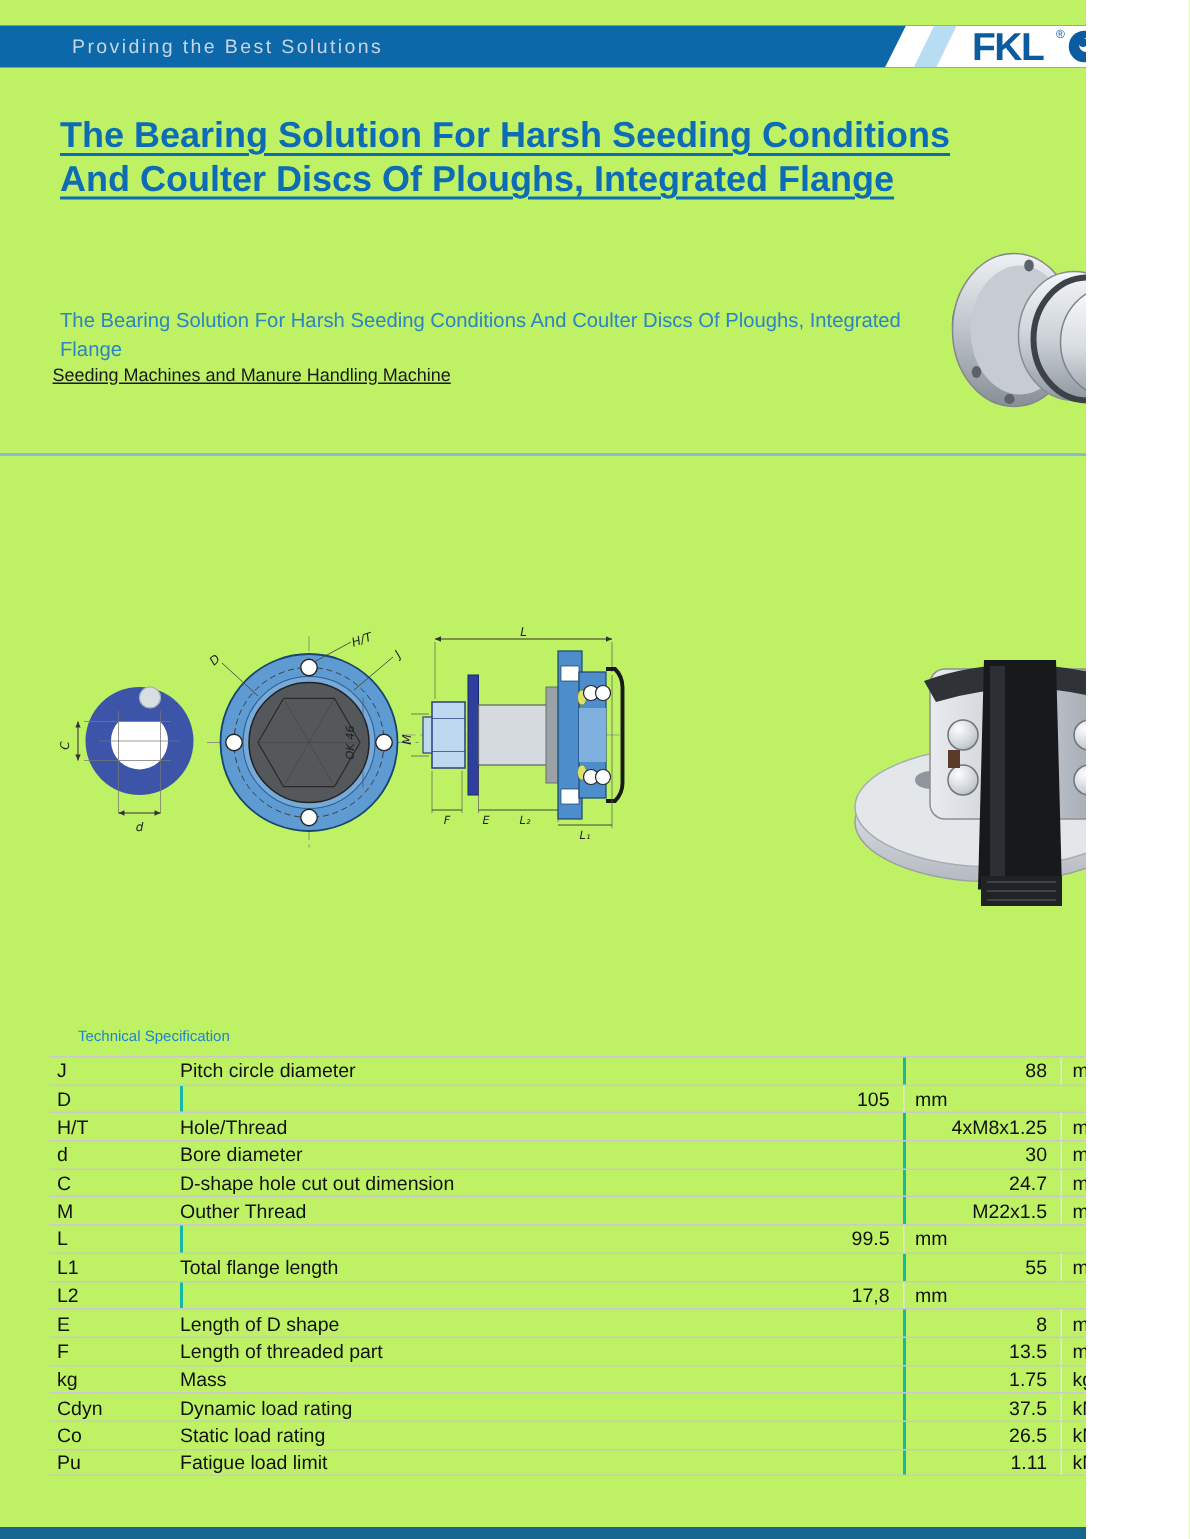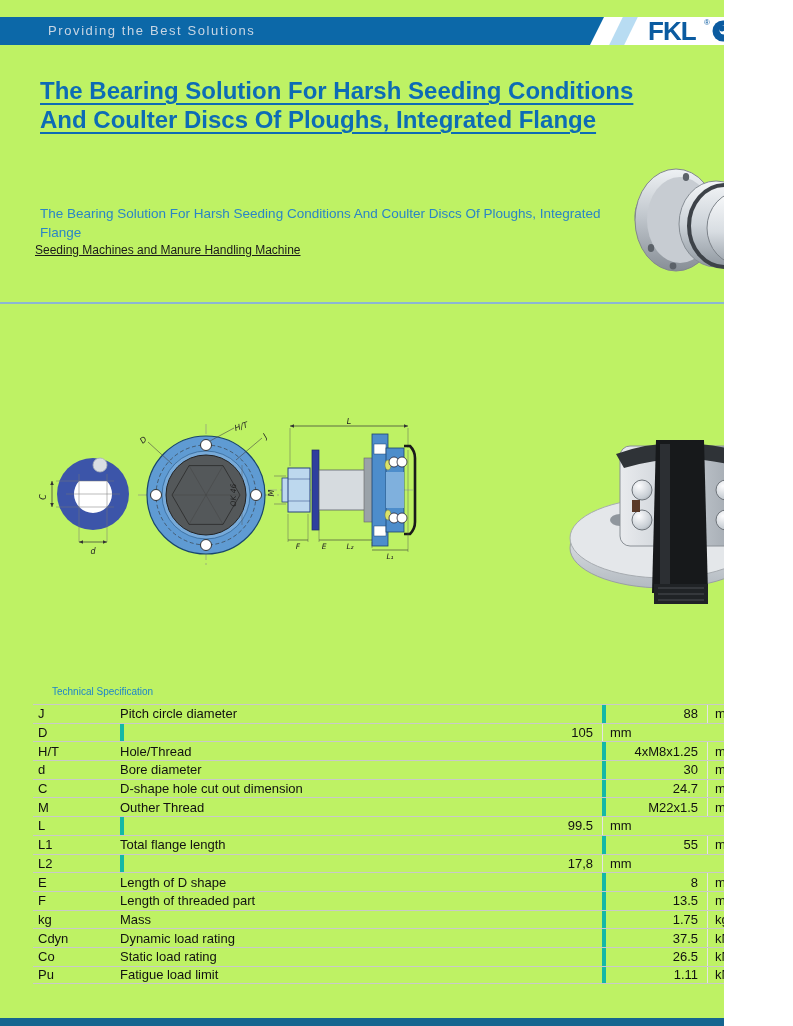--- a/index.html
+++ b/index.html
@@ -41,21 +41,21 @@
   .dwg-cut   { left:562px; top:388px; }
   .dim { font-size:8px; font-style:italic; fill:#222; font-family:"DejaVu Sans", sans-serif; }
 
   
   .spec-title { position:absolute; left:52px; top:686px; font-size:10px; color:#2086c8; }
   .spec-table { position:absolute; left:33px; top:704px; width:712px; }
   .spec-row { display:grid; grid-template-columns:87px 1fr 105px 38px; height:18.7px;
               border-top:1px solid #c9c9c9; font-size:13px; color:#111; align-items:center; }
   .spec-row:last-child { border-bottom:1px solid #c9c9c9; }
   .spec-sym  { padding-left:5px; }
-  .spec-val  { text-align:right; padding-right:9px; border-left:4px solid #14b8a6; height:100%;
+  .spec-val  { text-align:right; padding-right:9px; border-left:2px solid #14b8a6; height:100%;
                display:flex; align-items:center; justify-content:flex-end; }
   .spec-unit { padding-left:7px; border-left:1px solid #e4e4e4; height:100%;
                display:flex; align-items:center; }
 
   .footer-bar { position:absolute; left:0; bottom:0; width:793px; height:8px; background:#15658f; }
 </style>
 </head>
 <body>
 
 <div class="page">

